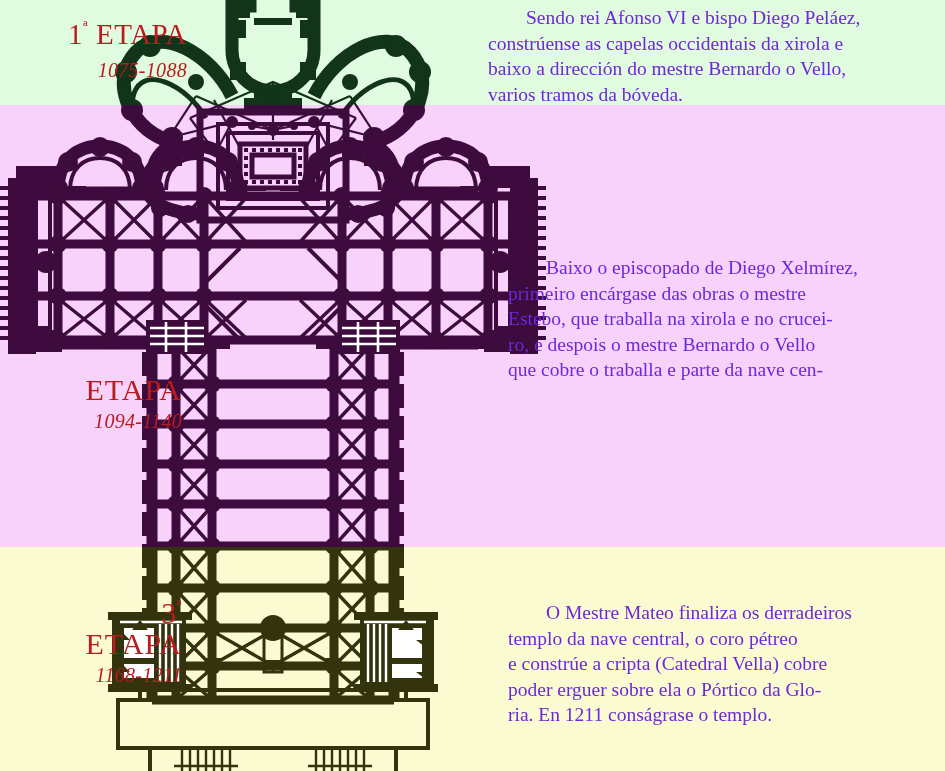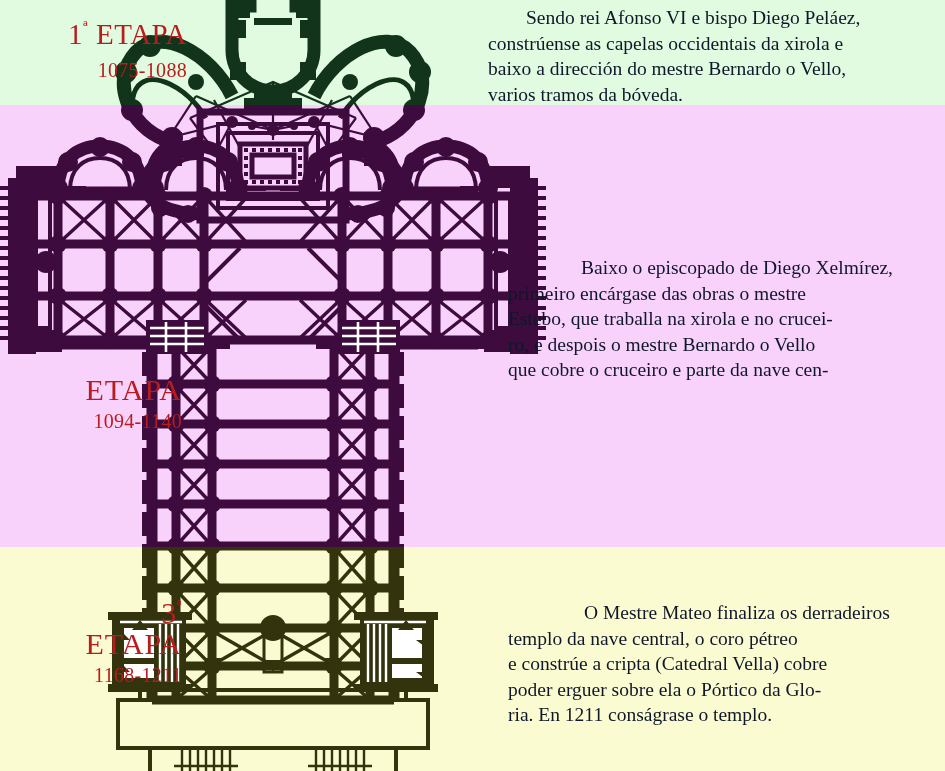--- a/index.html
+++ b/index.html
@@ -16,35 +16,35 @@
   #band-2{top:105px;height:442px;background:#f8d2fb;}
   #band-3{top:547px;height:224px;background:#fbfbd2;}
 
   .plan-layer{position:absolute;top:0;left:0;width:945px;height:771px;}
 
   
   .stage-label{position:absolute;text-align:right;color:#b91c1c;padding-left:7px;}
   .stage-label .ord{font-size:30px;line-height:1.0;letter-spacing:.5px;}
   .stage-label .ord sup{font-size:17px;vertical-align:super;}
   .stage-label .etapa{font-size:30px;line-height:1.05;letter-spacing:1px;}
-  .stage-label .years{font-size:20px;line-height:1.5;letter-spacing:.3px;}
+  .stage-label .years{font-size:20px;line-height:1.5;letter-spacing:.3px;font-style:italic;}
 
   #label-1{left:0;top:18px;width:180px;}
   #label-1 .oneline{font-size:29px;letter-spacing:.5px;}
   #label-1 .oneline sup{font-size:17px;vertical-align:super;}
   #label-1 .years{font-size:20px;margin-top:4px;}
 
   #label-2{left:0;top:374px;width:175px;}
   #label-3{left:0;top:598px;width:175px;}
 
   
-  .desc{position:absolute;color:#0f172a;font-size:19.5px;line-height:25.5px;
+  .desc{position:absolute;color:#6d28d9;font-size:19.5px;line-height:25.5px;
         text-align:left;}
   .desc p{margin:0;}
-  .desc .indent{text-indent:38px;text-align:center;}
+  .desc .indent{text-indent:38px;}
   #desc-1{left:488px;top:5px;width:452px;text-align:center;}
   #desc-1 p{text-align:left;}
   #desc-2{left:508px;top:255px;width:420px;}
   #desc-3{left:508px;top:600px;width:420px;}
 </style>
 </head>
 <body>
 
 <div id="stage">
 
@@ -582,21 +582,21 @@
     <p>constrúense as capelas occidentais da xirola  e</p>
     <p>baixo a dirección do mestre Bernardo o Vello,</p>
     <p>varios tramos da bóveda.</p>
   </div>
 
   <div id="desc-2" class="desc">
     <p class="indent">Baixo o episcopado de Diego Xelmírez,</p>
     <p>primeiro encárgase das obras  o   mestre</p>
     <p>Estebo, que traballa na xirola e no crucei-</p>
     <p>ro, e despois o mestre Bernardo  o  Vello</p>
-    <p>que cobre o cruceiro e parte da nave cen-</p>
+    <p>que cobre o traballa e parte da nave cen-</p>
   </div>
 
   <div id="desc-3" class="desc">
     <p class="indent">O Mestre Mateo finaliza os derradeiros</p>
     <p>templo da nave central, o   coro  pétreo</p>
     <p>e constrúe a cripta (Catedral Vella) cobre</p>
     <p>poder erguer sobre ela o Pórtico da Glo-</p>
     <p>ria. En 1211 conságrase o templo.</p>
   </div>
 

